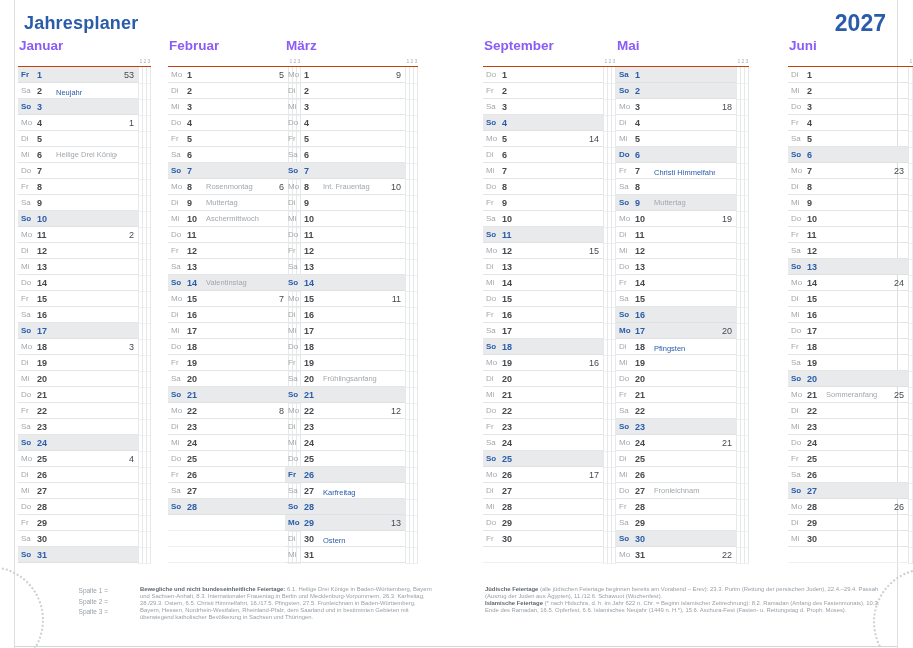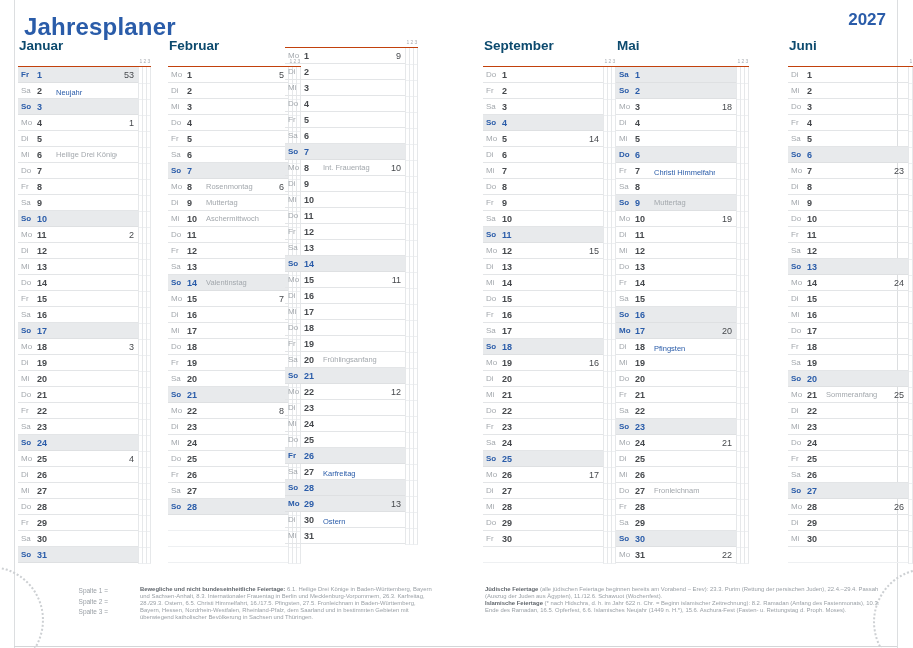--- a/index.html
+++ b/index.html
@@ -2,24 +2,24 @@
 <html><head>
 <meta charset="utf-8">
 <style>
   html,body{margin:0;padding:0;}
   body{font-family:"Liberation Sans","DejaVu Sans",sans-serif;background:#ffffff;}
   .page{position:relative;width:913px;height:648px;background:#ffffff;overflow:hidden;}
   .edge{position:absolute;top:0;bottom:0;width:1px;background:#dcdee0;}
   .edge-l{left:14px;}
   .edge-r{left:897px;}
   .edge-b{position:absolute;left:14px;right:16px;top:646px;height:1px;background:#d4d6d8;}
-  .title{position:absolute;left:24px;top:13px;font-size:24px;font-weight:bold;color:#2a5ca9;letter-spacing:.2px;}
-  .year{position:absolute;right:27px;top:10px;font-size:17px;font-weight:bold;color:#2a5ca9;}
+  .title{position:absolute;left:24px;top:13px;font-size:18px;font-weight:bold;color:#2a5ca9;letter-spacing:.2px;}
+  .year{position:absolute;right:27px;top:10px;font-size:23px;font-weight:bold;color:#2a5ca9;}
   .month{position:absolute;top:38px;width:133px;}
-  .mname{height:19px;font-size:13.5px;font-weight:bold;color:#0c4a6e;padding-left:1px;}
+  .mname{height:19px;font-size:13.5px;font-weight:bold;color:#8b5cf6;padding-left:1px;}
   .colnums{height:9px;display:flex;justify-content:flex-end;}
   .colnums span{width:4px;font-size:5px;color:#a9adb2;text-align:center;line-height:9px;}
   .rows{border-top:1px solid #c2410c;}
   .row{display:flex;height:16px;}
   .main{width:120px;display:flex;align-items:center;border-bottom:1px solid #e3e5e7;box-sizing:border-box;}
   .row.hl .main{background:#e8eaec;border-bottom-color:#dee0e2;}
   .row.empty .main{border-bottom-color:#eef0f2;}
   .cells{display:flex;}
   .cell{width:3px;height:16px;border-right:1px solid #e6e8ea;border-bottom:1px solid #eef0f2;box-sizing:content-box;}
   .cell:first-child{border-left:1px solid #e6e8ea;}
@@ -888,20 +888,21 @@
             </div>
             <div class="cells">
               <div class="cell"></div>
               <div class="cell"></div>
               <div class="cell"></div>
             </div>
           </div>
         </div>
       </div>
       <div class="month" style="left: 285px;">
+        <div class="mname">März</div>
         <div class="colnums">
           <span>1</span>
           <span>2</span>
           <span>3</span>
         </div>
         <div class="rows">
           <div class="row">
             <div class="main">
               <div class="w">Mo</div>
               <div class="d">1</div>

